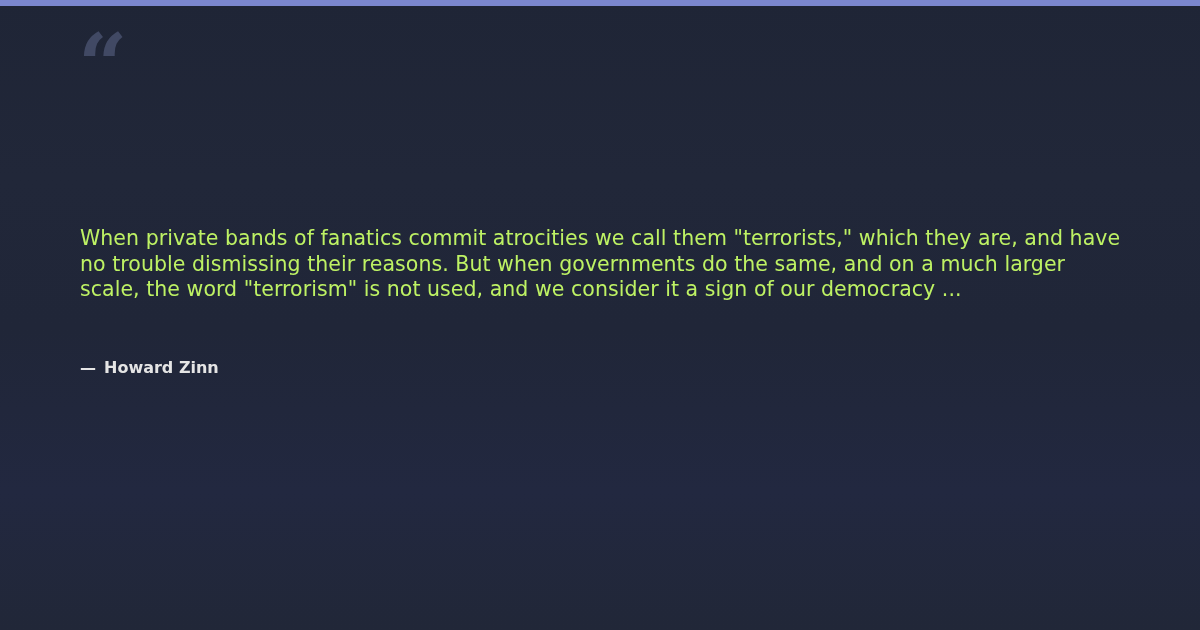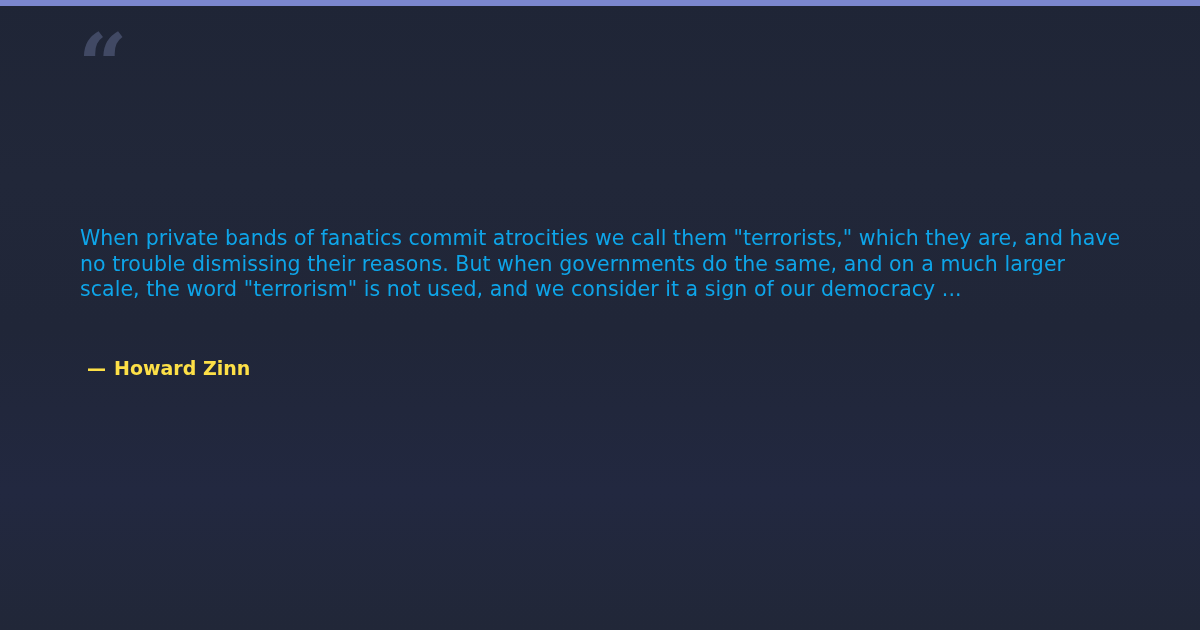--- a/index.html
+++ b/index.html
@@ -71,35 +71,34 @@
 
   .quote-body {
     position: absolute;
     left: 80px;
     top: 226px;
     width: 1045px;
     font-family: "DejaVu Sans", sans-serif;
     font-size: 20.5px;
     line-height: 25.7px;
     font-weight: 400;
-    color: #0ea5e9;
+    color: #bef264;
     letter-spacing: 0.05px;
   }
 
   .attribution {
     position: absolute;
     left: 80px;
     top: 354px;
     font-family: "DejaVu Sans", sans-serif;
-    font-size: 19px;
+    font-size: 16px;
     line-height: 28px;
     font-weight: 700;
-    color: #fde047;
+    color: #e5e5e5;
     white-space: nowrap;
-    margin-left: 7px;
   }
   .attribution .dash {
     margin-right: 8px;
   }
 
   .site-footer {
     position: absolute;
     right: 80px;
     bottom: 24px;
     font-family: "DejaVu Sans", sans-serif;

